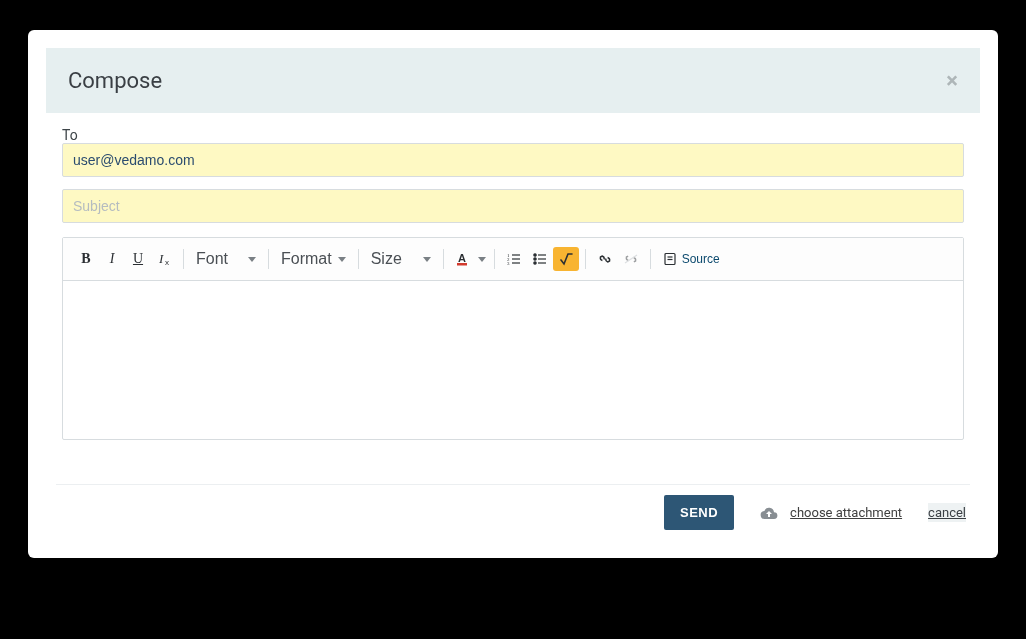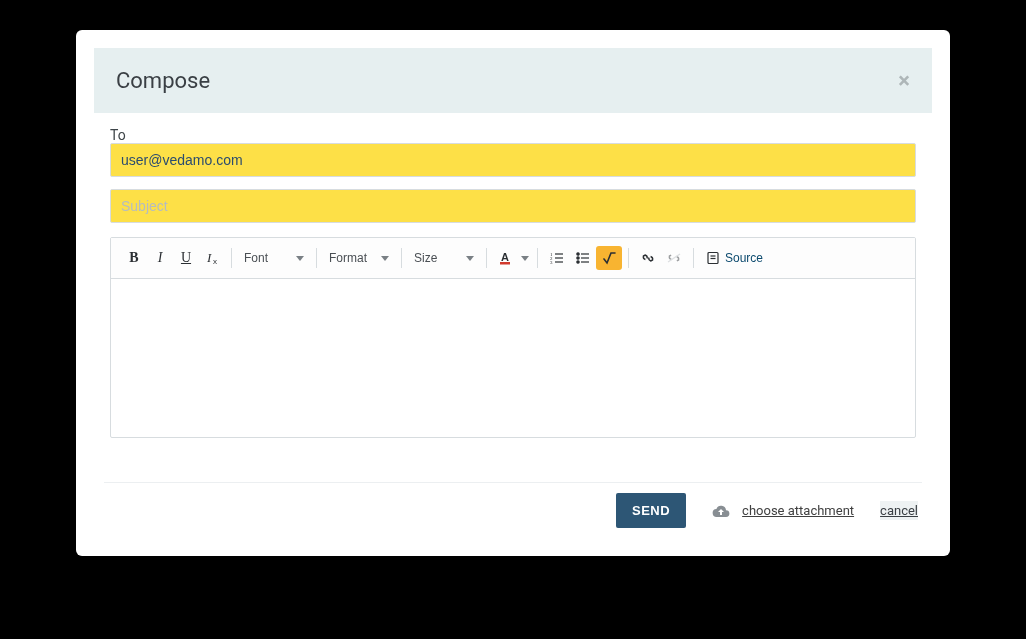--- a/index.html
+++ b/index.html
@@ -8,21 +8,21 @@
     background: #000;
     font-family: -apple-system, BlinkMacSystemFont, "Segoe UI", Roboto, Helvetica, Arial, sans-serif;
     font-size: 14px;
     color: #333;
     display: flex;
     align-items: flex-start;
     justify-content: center;
     padding: 30px 28px;
   }
   .card {
-    width: 874px;
+    width: 970px;
     background: #fff;
     border-radius: 6px;
     box-shadow: 0 2px 10px rgba(0,0,0,0.4);
     padding: 0 0 28px 0;
     display: flex;
     flex-direction: column;
   }
   
   .compose-header {
     background: #e6eff0;
@@ -50,21 +50,21 @@
   }
   .field-group { margin-bottom: 12px; }
   .field-label {
     display: block;
     font-size: 14px;
     color: #3d4448;
   }
   .text-input {
     width: 100%;
     border: 1px solid #d7dcdf;
-    background: #fde047;
+    background: #fef9c3;
     padding: 8px 10px;
     font-size: 14px;
     color: #2b4c6f;
     border-radius: 2px;
   }
   .text-input::placeholder { color: #b5bcc0; }
   
   .editor-wrap {
     border: 1px solid #d7dcdf;
     border-radius: 2px;
@@ -97,21 +97,21 @@
     height: 20px;
     background: #d7dcdf;
     margin: 0 6px;
   }
   .tdrop {
     display: inline-flex;
     align-items: center;
     gap: 6px;
     padding: 4px 6px;
     font-family: Arial, sans-serif;
-    font-size: 12px;
+    font-size: 16px;
     color: #4a4f54;
     cursor: pointer;
     min-width: 72px;
     justify-content: space-between;
   }
   .caret {
     width: 0; height: 0;
     border-left: 4px solid transparent;
     border-right: 4px solid transparent;
     border-top: 5px solid #7a8085;

